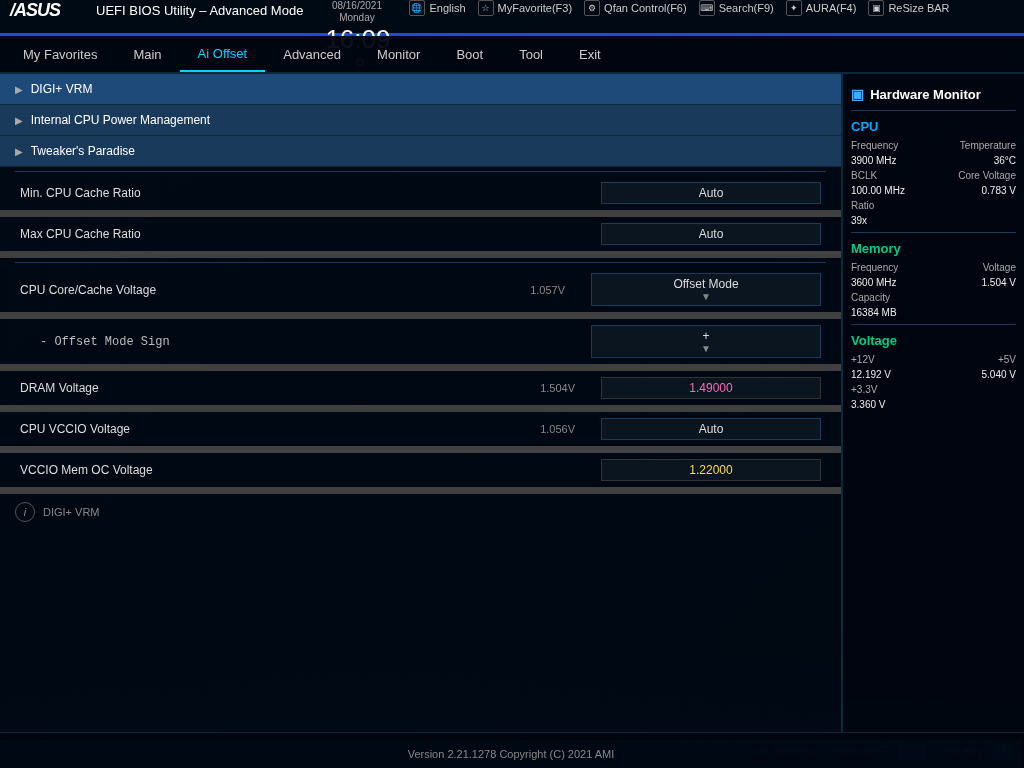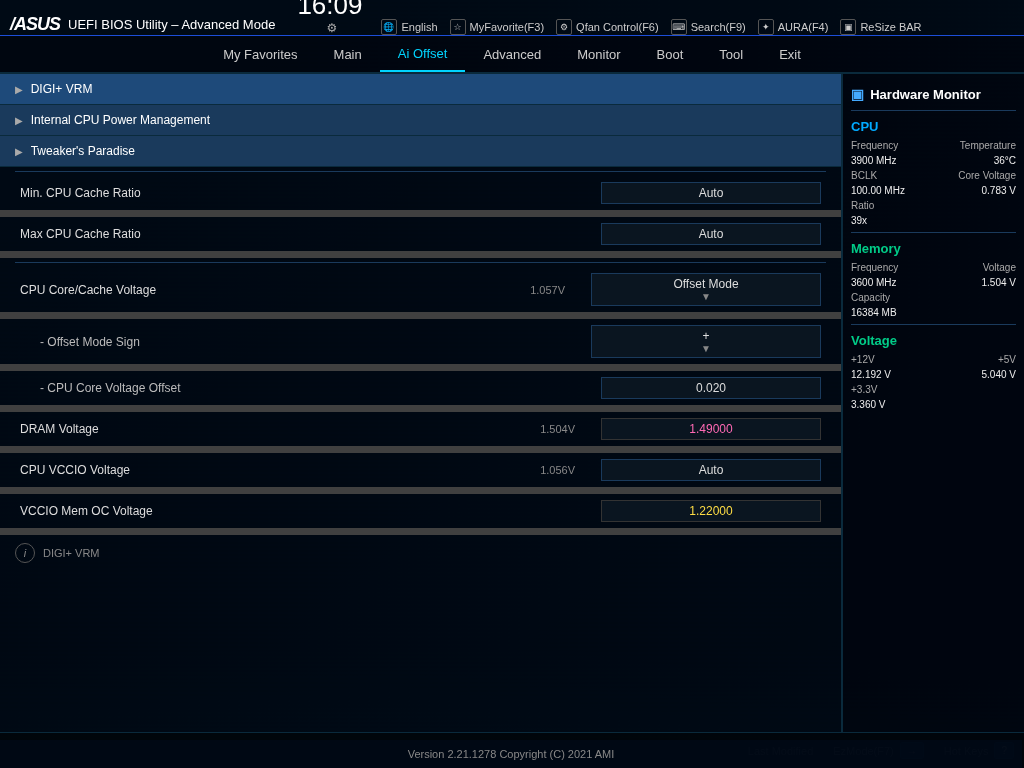--- a/index.html
+++ b/index.html
@@ -41,43 +41,44 @@
 
     
     .header-bar, .nav-bar, .main-content, .footer-bar {
       position: relative;
       z-index: 1;
     }
 
     
     .header-bar {
       background: rgba(0, 10, 20, 0.95);
-      border-bottom: 1px solid #1d4ed8;
-      display: flex;
-      align-items: flex-end;
+      border-bottom: 3px solid #1d4ed8;
+      display: flex;
+      align-items: flex-start;
       padding: 0 10px;
       height: 36px;
     }
     .asus-logo {
       display: flex;
       align-items: center;
       margin-right: 12px;
     }
     .asus-logo-text {
       color: #fff;
       font-size: 18px;
       font-weight: bold;
       font-style: italic;
       letter-spacing: -1px;
       margin-right: 8px;
     }
     .bios-title {
       color: #fff;
       font-size: 13px;
       font-weight: normal;
+      margin-left: 28px;
     }
 
     
     .datetime-area {
       display: flex;
       align-items: center;
       margin-right: 15px;
       flex-direction: column;
     }
     .date-text {
@@ -124,21 +125,20 @@
     }
 
     
     .nav-bar {
       background: rgba(0, 5, 15, 0.95);
       border-bottom: 2px solid #0a2a3c;
       display: flex;
       align-items: stretch;
       height: 38px;
       padding: 0 5px;
-      justify-content: center;
     }
     .nav-item {
       display: flex;
       align-items: center;
       padding: 0 18px;
       color: #ccc;
       font-size: 13px;
       cursor: pointer;
       position: relative;
       white-space: nowrap;
@@ -194,21 +194,21 @@
       align-items: center;
       padding: 6px 20px;
       border-bottom: 7px solid #404040;
       min-height: 36px;
     }
     .setting-label {
       color: #ddd;
       font-size: 12px;
       flex: 1;
     }
-    .setting-label.indented { padding-left: 20px; color: #bbb; }
+    .setting-label.indented { padding-left: 20px; color: #bbb; font-family: Liberation Mono, monospace; }
     .setting-current {
       color: #888;
       font-size: 11px;
       margin-right: 10px;
       width: 55px;
       text-align: right;
     }
     .setting-value {
       background: #0a1520;
       border: 1px solid #1a3a5c;
@@ -476,24 +476,20 @@
     </div>
 
     <div class="setting-row">
       <span class="setting-label indented">- Offset Mode Sign</span>
       <div class="setting-value dropdown">
         <span>+</span>
         <span class="arrow-down">▼</span>
       </div>
     </div>
 
-    <div class="setting-row">
-      <span class="setting-label indented">- CPU Core Voltage Offset</span>
-      <div class="setting-value">0.020</div>
-    </div>
 
     <div class="setting-row">
       <span class="setting-label">DRAM Voltage</span>
       <span class="setting-current">1.504V</span>
       <div class="setting-value highlight-pink">1.49000</div>
     </div>
 
     <div class="setting-row">
       <span class="setting-label">CPU VCCIO Voltage</span>
       <span class="setting-current">1.056V</span>

